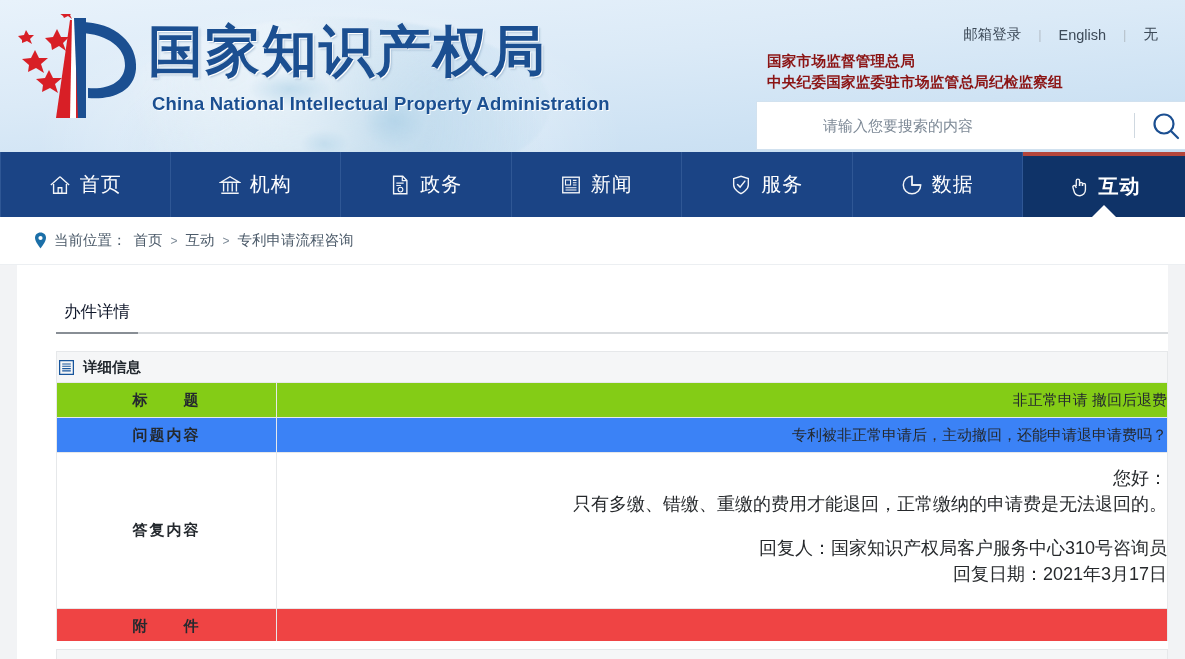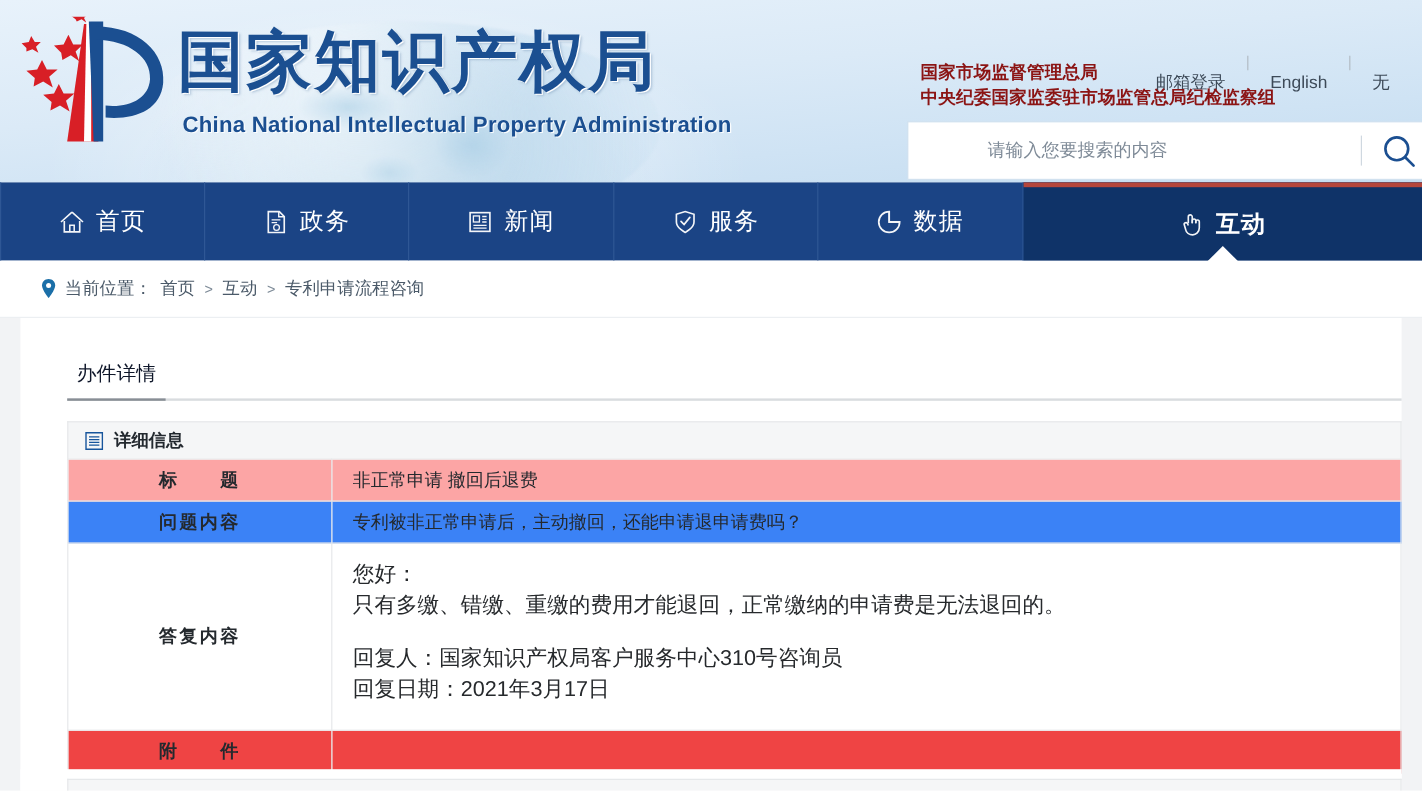--- a/index.html
+++ b/index.html
@@ -58,21 +58,21 @@
     white-space: nowrap;
   }
 
   
   .top-links {
     position: absolute; right: 10px; top: 25px;
     display: flex; align-items: center; gap: 0px;
     font-size: 14.5px; color: #3d4a58;
     white-space: nowrap;
   }
-  .top-links a { color: #3d4a58; text-decoration: none; padding: 0 17px; margin-top: 34px; }
+  .top-links a { color: #3d4a58; text-decoration: none; padding: 0 17px; }
   .top-links .sep { color: #b5bfc9; font-size: 13px; }
 
   
   .agency {
     position: absolute; left: 767px; top: 51px;
     color: #8b1414; font-size: 14.6px; font-weight: bold;
     line-height: 21px; letter-spacing: 0.2px; white-space: nowrap;
   }
 
   
@@ -174,21 +174,21 @@
     cursor: pointer;
   }
 
   .sec-head {
     margin: 17px 0 0 39px;
     width: 1112px; height: 31px;
     background: #f5f6f7;
     border: 1px solid #e6e8ea;
     border-bottom: 0;
     display: flex; align-items: center; gap: 9px;
-    padding-left: 14px;
+    padding-left: 2px;
   }
   .sec-head .list-ico { width: 15px; height: 15px; display: block; }
   .sec-head .sec-title { font-size: 14.5px; color: #23292f; font-weight: bold; }
 
   table.detail {
     margin-left: 39px;
     width: 1112px;
     border-collapse: collapse;
     table-layout: fixed;
   }
@@ -198,22 +198,22 @@
     color: #24292e;
     vertical-align: middle;
   }
   td.lbl {
     width: 220px;
     text-align: center;
     font-weight: bold;
     color: #1c2227;
     letter-spacing: 2px;
   }
-  td.val { padding-left: 17px; color: #26292c; }
-  tr.r-title td { height: 35px; background: #fca5a5; }
+  td.val { padding-left: 17px; color: #26292c; text-align: right; }
+  tr.r-title td { height: 35px; background: #84cc16; }
   tr.r-question td { height: 35px; background: #3b82f6; }
   tr.r-answer td { height: 156px; background: #ffffff; vertical-align: middle; }
   tr.r-answer td.val { vertical-align: top; padding-top: 12px; }
   tr.r-attach td { height: 36px; background: #ef4444; }
   .ans-line { line-height: 26px; font-size: 18px; color: #26292c; }
   .ans-gap { height: 18px; }
 
   .tail {
     position: absolute; left: 17px; top: 376px;
     width: 1151px; height: 18px;
@@ -277,20 +277,28 @@
 
   <div class="nav-item">
     <svg class="nav-ico" viewBox="0 0 24 24">
       <path d="M12 3 L22 12 M12 3 L2 12" fill="none" stroke="#fff" stroke-width="1.5"></path>
       <path d="M5 11 V21 H19 V11" fill="none" stroke="#fff" stroke-width="1.5"></path>
       <path d="M10 21 V15 H14 V21" fill="none" stroke="#fff" stroke-width="1.4"></path>
     </svg>
     <span class="nav-label">首页</span>
   </div>
 
+  <div class="nav-item">
+    <svg class="nav-ico" viewBox="0 0 24 24">
+      <path d="M2 9 L12 3 L22 9 Z" fill="none" stroke="#fff" stroke-width="1.5"></path>
+      <path d="M5 10 V19 M9.6 10 V19 M14.4 10 V19 M19 10 V19" stroke="#fff" stroke-width="1.5"></path>
+      <path d="M2.5 21 H21.5" stroke="#fff" stroke-width="1.6"></path>
+    </svg>
+    <span class="nav-label">机构</span>
+  </div>
 
   <div class="nav-item">
     <svg class="nav-ico" viewBox="0 0 24 24">
       <path d="M5 2.5 H15 L19.5 7 V21.5 H5 Z" fill="none" stroke="#fff" stroke-width="1.5"></path>
       <path d="M14.5 2.5 V7.2 H19.4" fill="none" stroke="#fff" stroke-width="1.3"></path>
       <path d="M8 10 H16 M8 12.6 H13" stroke="#fff" stroke-width="1.2"></path>
       <circle cx="12.5" cy="17" r="2.6" fill="none" stroke="#fff" stroke-width="1.2"></circle>
     </svg>
     <span class="nav-label">政务</span>
   </div>

